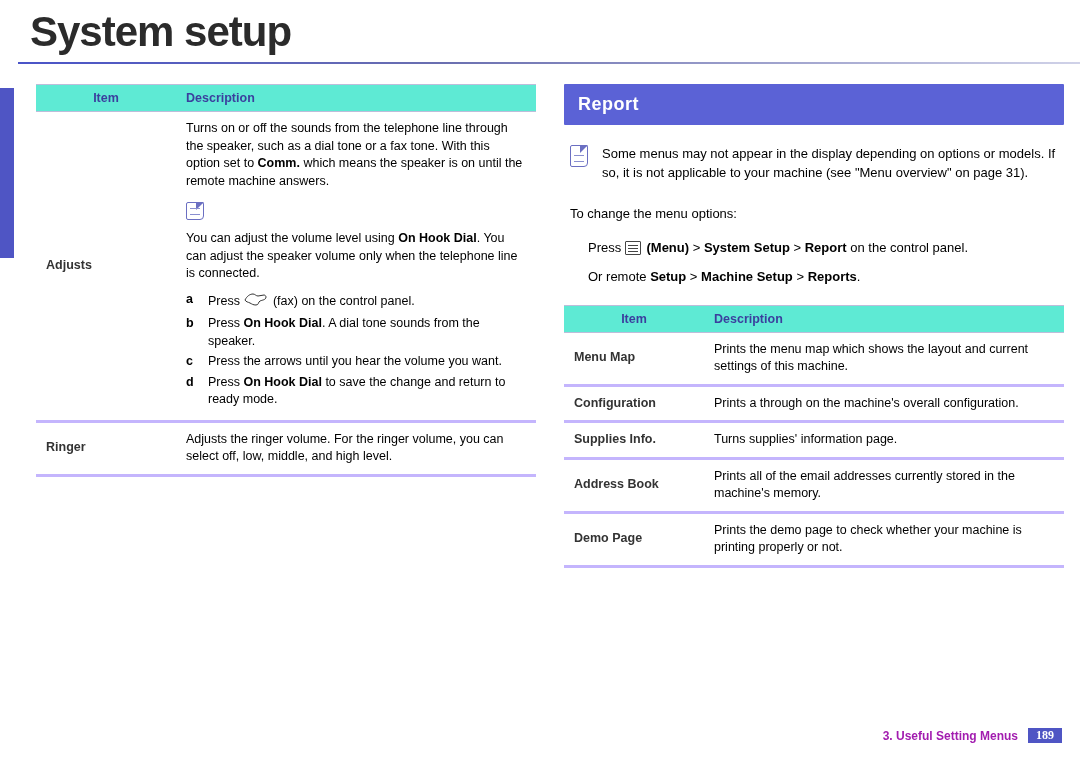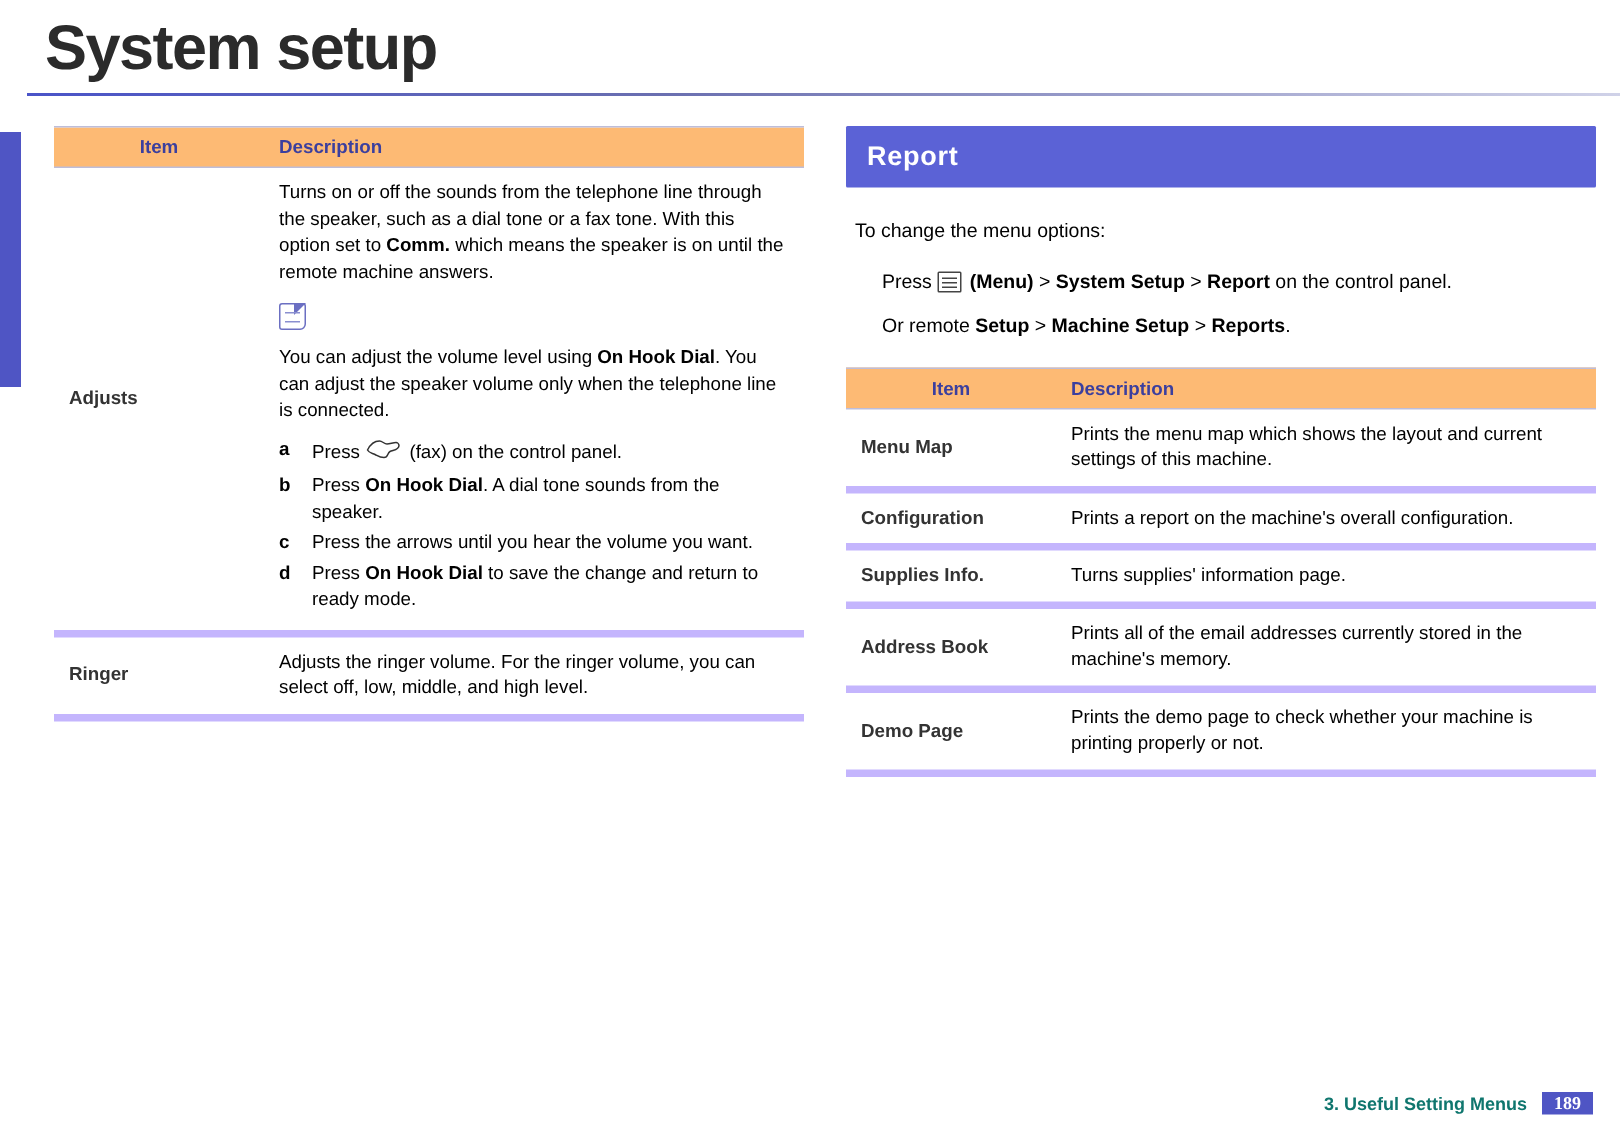--- a/index.html
+++ b/index.html
@@ -39,33 +39,33 @@
     padding: 0 16px 0 36px;
   }
   .col { flex: 1 1 50%; min-width: 0; }
 
   table.info {
     width: 100%;
     border-collapse: collapse;
     font-size: 12.5px;
   }
   table.info th {
-    background: #fdba74;
+    background: #5eead4;
     color: #3b3f9e;
     font-weight: bold;
     text-align: left;
     padding: 6px 10px;
     border-top: 1px solid #bdbdda;
     border-bottom: 1px solid #bdbdda;
   }
   table.info th:first-child { text-align: center; width: 140px; }
   table.info td {
     vertical-align: top;
     padding: 8px 10px;
-    border-bottom: 5px solid #c4b5fd;
+    border-bottom: 3px solid #c4b5fd;
     line-height: 1.4;
   }
   table.info td.itemcell {
     font-weight: bold;
     color: #333;
     vertical-align: middle;
   }
   .bold { font-weight: bold; }
   .note-row { display: flex; gap: 10px; margin: 12px 0 8px 0; flex-direction: column; }
   .note-icon {
@@ -103,21 +103,21 @@
   .menu-icon {
     display:inline-block; width:16px; height:14px; vertical-align:middle;
     border:1px solid #444; position:relative; margin-right:2px; border-radius:1px;
   }
   .menu-icon::before{content:"";position:absolute;left:2px;right:2px;top:3px;height:1px;background:#444;box-shadow:0 3px 0 #444,0 6px 0 #444;}
   .footer {
     position:absolute; right:18px; bottom:20px;
     display:flex; align-items:center; gap:10px;
     font-size:12px;
   }
-  .footer .chapter { color:#0f766e; font-weight:bold; }
+  .footer .chapter { color:#a21caf; font-weight:bold; }
   .footer .pagebox { background:#4f55c4; color:#fff; font-weight:bold; padding:0 8px;font-family:Liberation Serif, serif; }
 </style>
 </head>
 <body>
 
 <div class="page-title">System setup</div>
 <div class="title-rule"></div>
 <div class="side-tab"></div>
 
 <div class="columns">
@@ -175,20 +175,24 @@
           <td class="itemcell">Ringer</td>
           <td>Adjusts the ringer volume. For the ringer volume, you can select off, low, middle, and high level.</td>
         </tr>
       </tbody>
     </table>
   </div>
 
   <div class="col">
     <div class="section-head">Report</div>
 
+    <div class="note-block">
+      <span class="note-icon"></span>
+      <div>Some menus may not appear in the display depending on options or models. If so, it is not applicable to your machine (see "Menu overview" on page 31).</div>
+    </div>
 
     <div class="plain-para">To change the menu options:</div>
 
     <div class="path-line">
       <span>Press </span>
       <span class="menu-icon"></span>
       <span class="bold">(Menu)</span><span> &gt; </span><span class="bold">System Setup</span><span> &gt; </span><span class="bold">Report</span><span> on the control panel.</span>
     </div>
     <div class="path-line">
       <span>Or remote </span><span class="bold">Setup</span><span> &gt; </span><span class="bold">Machine Setup</span><span> &gt; </span><span class="bold">Reports</span><span>.</span>
@@ -201,21 +205,21 @@
           <th>Description</th>
         </tr>
       </thead>
       <tbody>
         <tr>
           <td class="itemcell">Menu Map</td>
           <td>Prints the menu map which shows the layout and current settings of this machine.</td>
         </tr>
         <tr>
           <td class="itemcell">Configuration</td>
-          <td>Prints a report on the machine's overall configuration.</td>
+          <td>Prints a through on the machine's overall configuration.</td>
         </tr>
         <tr>
           <td class="itemcell">Supplies Info.</td>
           <td>Turns supplies' information page.</td>
         </tr>
         <tr>
           <td class="itemcell">Address Book</td>
           <td>Prints all of the email addresses currently stored in the machine's memory.</td>
         </tr>
         <tr>

